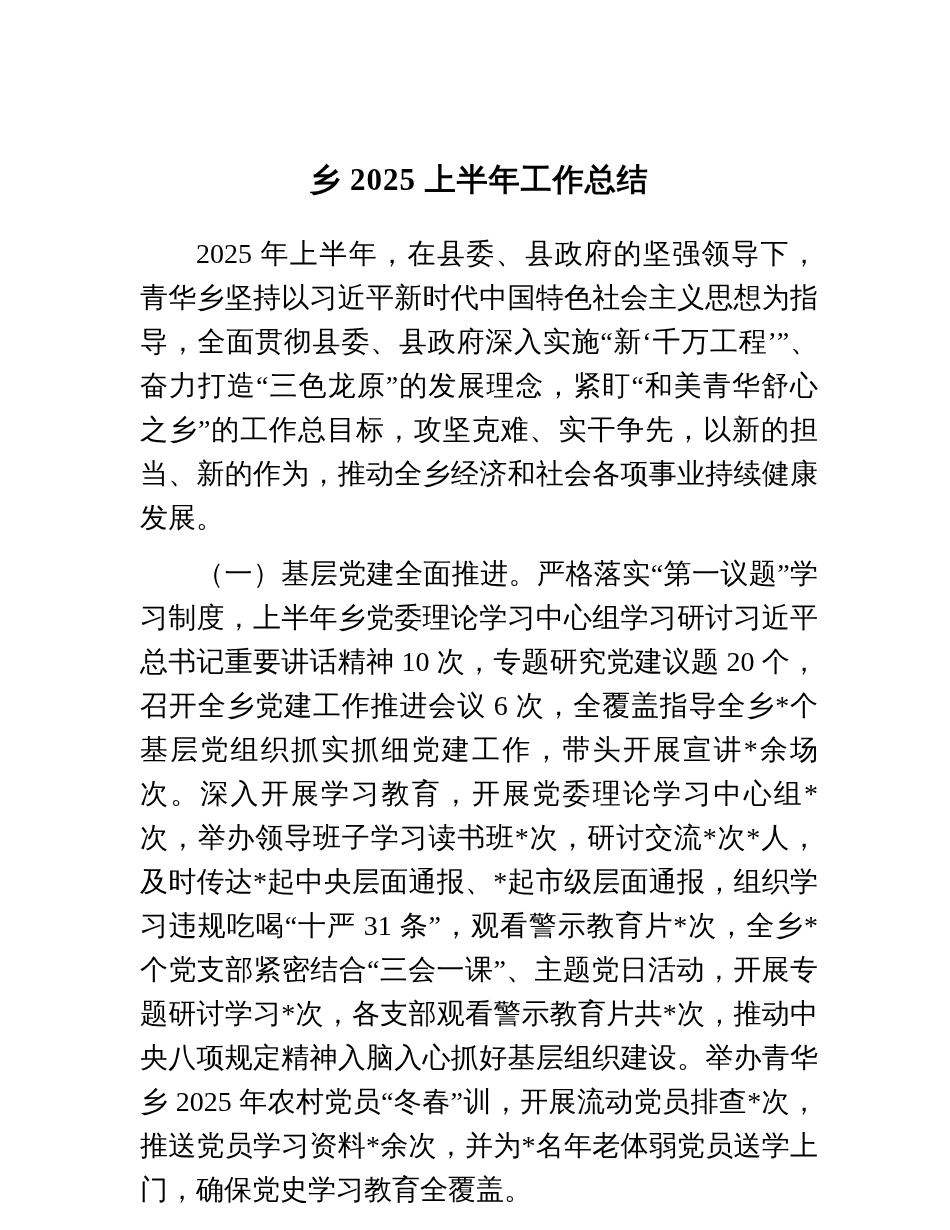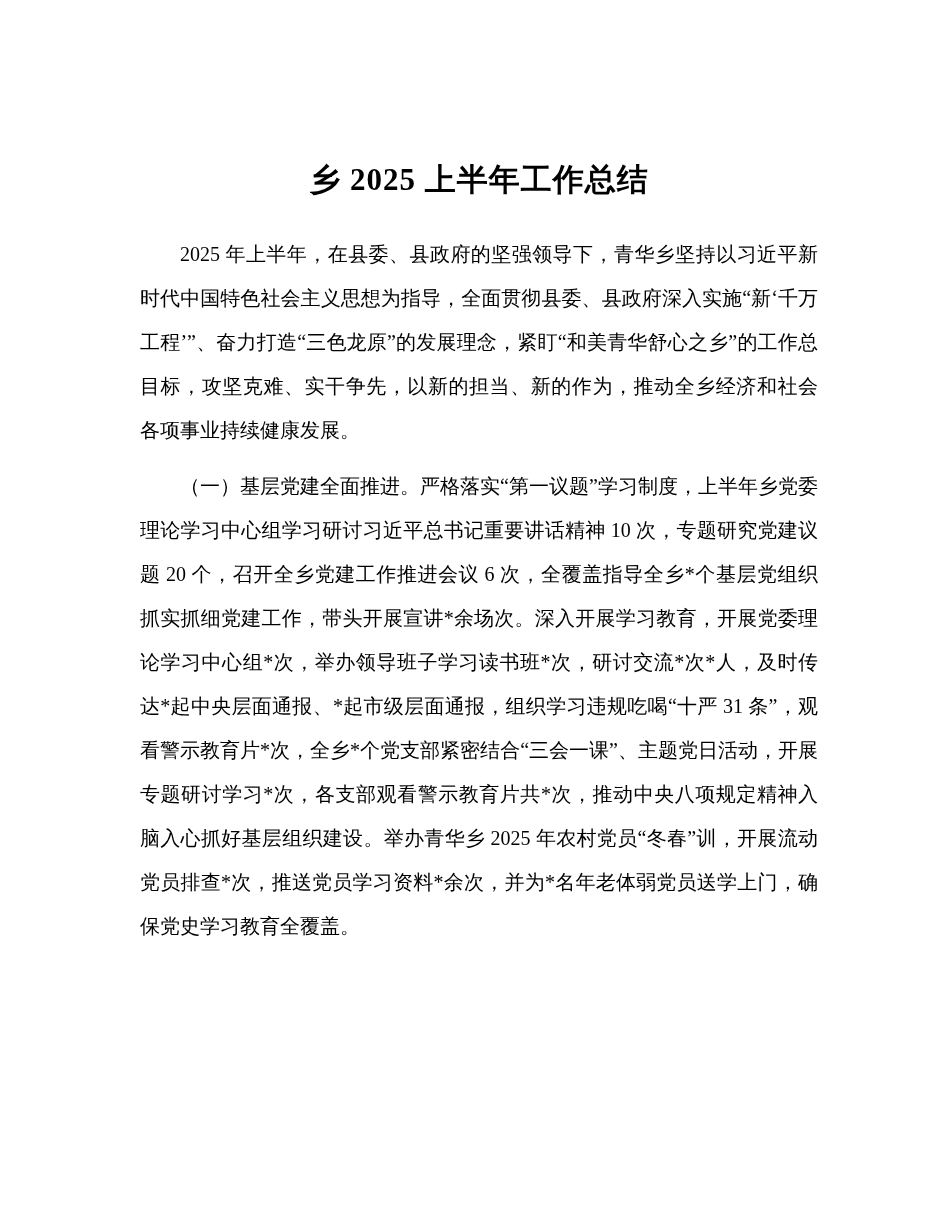--- a/index.html
+++ b/index.html
@@ -24,21 +24,21 @@
   .doc-title {
     margin: 0 0 30px 0;
     font-size: 31px;
     line-height: 44px;
     font-weight: bold;
     text-align: center;
     letter-spacing: 1px;
   }
   .para {
     margin: 12px 0 9px 0;
-    font-size: 20px;
+    font-size: 28px;
     line-height: 44px;
     text-align: justify;
     text-justify: inter-character;
     text-indent: 2em;
     word-break: break-all;
   }
   .para.section-heading {
     font-weight: normal;
   }
 </style>

